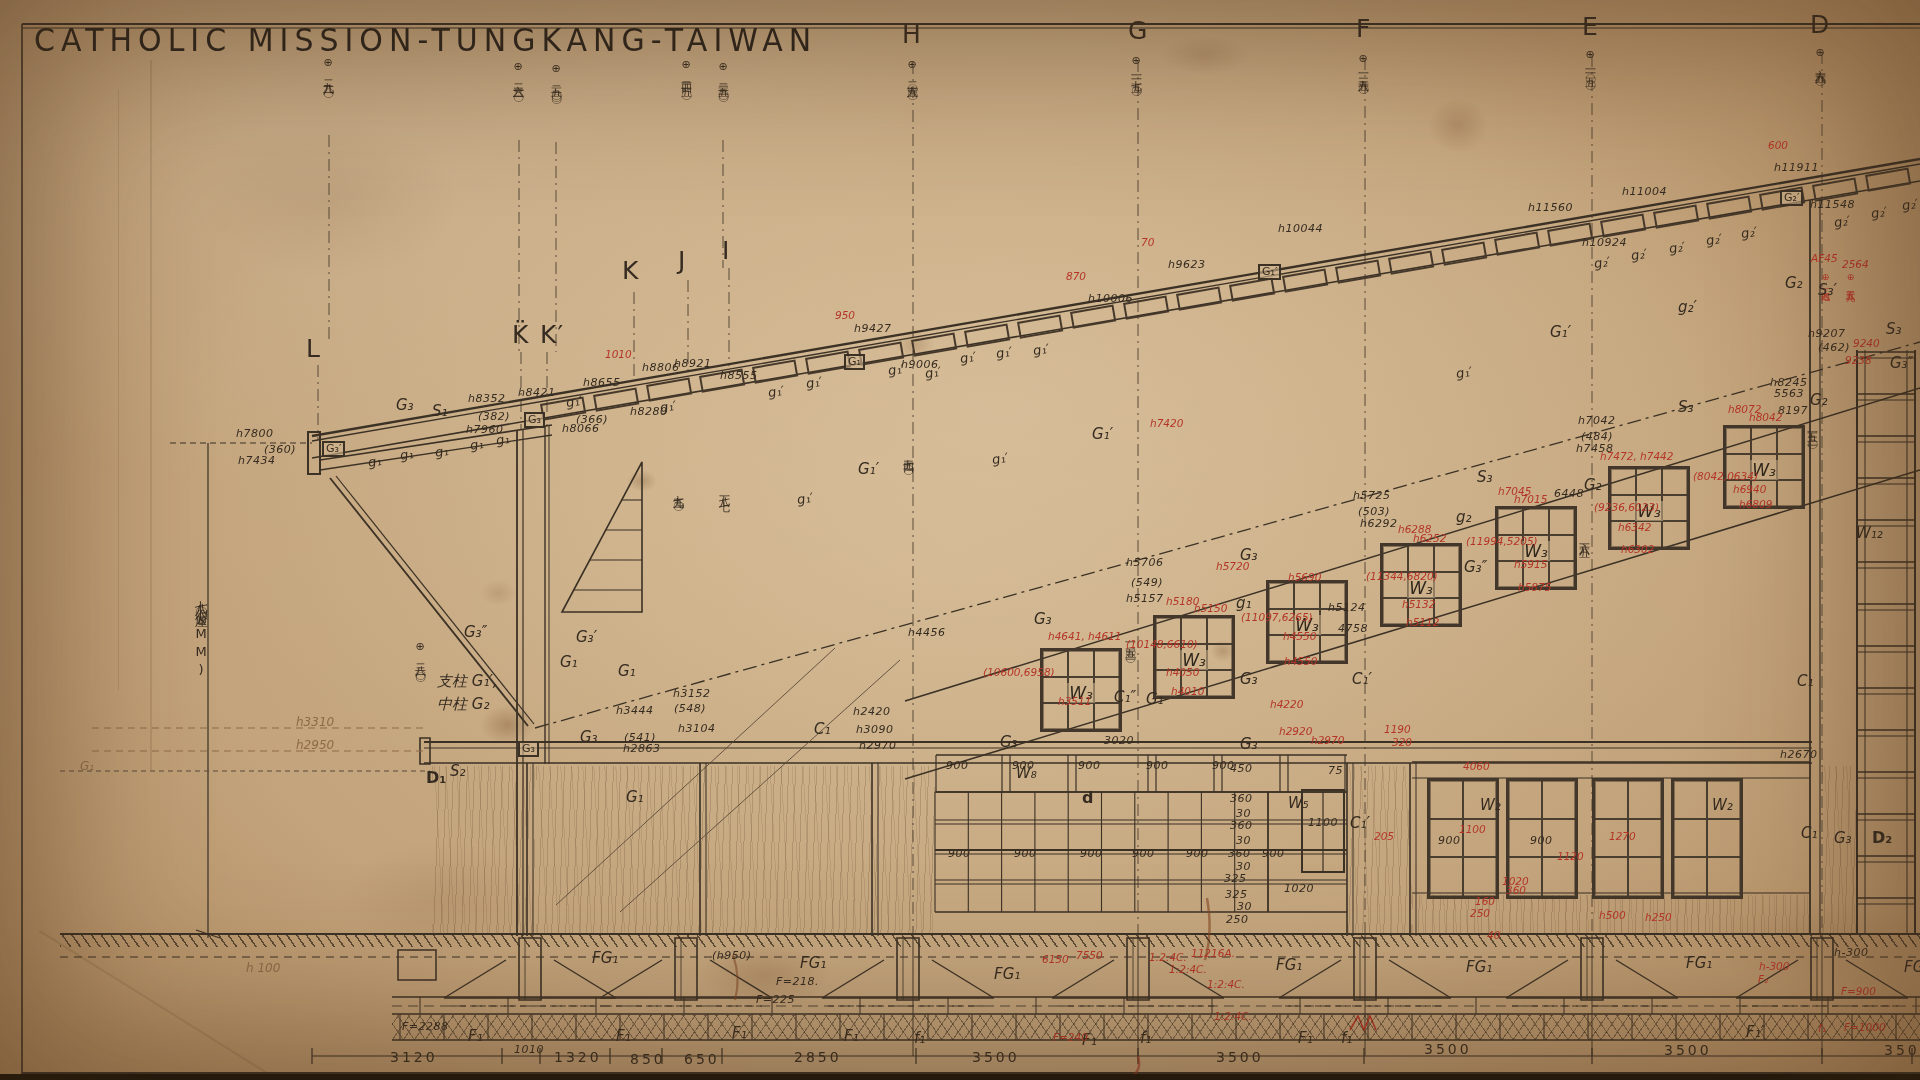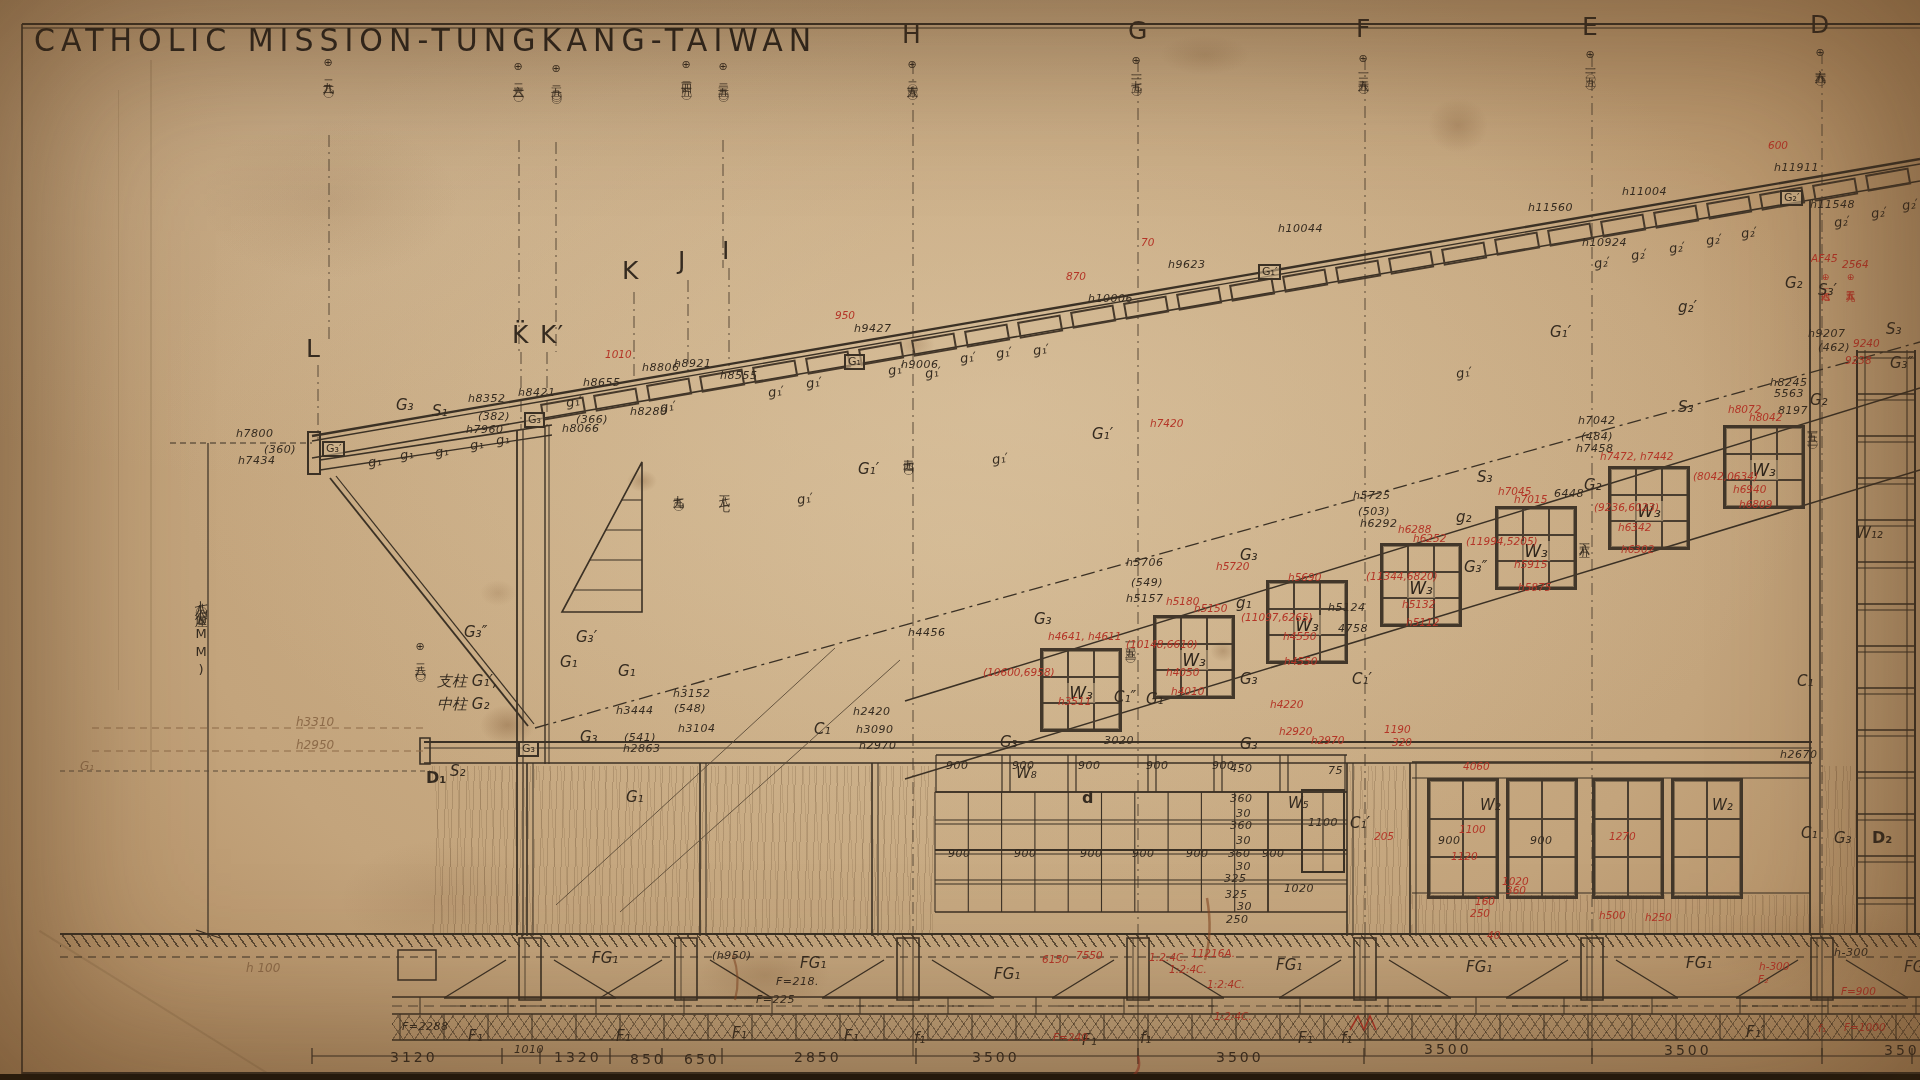--- a/index.html
+++ b/index.html
@@ -612,21 +612,21 @@
     <div class="anno R" style="left: 1842px; top: 259px;">2564</div>
     <div class="anno R" style="left: 1150px; top: 418px;">h7420</div>
     <div class="anno R" style="left: 1279px; top: 726px;">h2920</div>
     <div class="anno R" style="left: 1311px; top: 735px;">h2970</div>
     <div class="anno R" style="left: 1384px; top: 724px;">1190</div>
     <div class="anno R" style="left: 1392px; top: 737px;">320</div>
     <div class="anno R" style="left: 1463px; top: 761px;">4060</div>
     <div class="anno R" style="left: 1270px; top: 699px;">h4220</div>
     <div class="anno R" style="left: 1459px; top: 824px;">1100</div>
     <div class="anno R" style="left: 1609px; top: 831px;">1270</div>
-    <div class="anno R" style="left: 1451px; top: 851px;">1120</div>
+    <div class="anno R" style="left: 1557px; top: 851px;">1120</div>
     <div class="anno R" style="left: 1374px; top: 831px;">205</div>
     <div class="anno R" style="left: 1599px; top: 910px;">h500</div>
     <div class="anno R" style="left: 1645px; top: 912px;">h250</div>
     <div class="anno R" style="left: 1502px; top: 876px;">1020</div>
     <div class="anno R" style="left: 1506px; top: 885px;">360</div>
     <div class="anno R" style="left: 1475px; top: 896px;">160</div>
     <div class="anno R" style="left: 1470px; top: 908px;">250</div>
     <div class="anno R" style="left: 1487px; top: 930px;">40</div>
     <div class="anno R" style="left: 1042px; top: 954px;">6150</div>
     <div class="anno R" style="left: 1076px; top: 950px;">7550</div>

